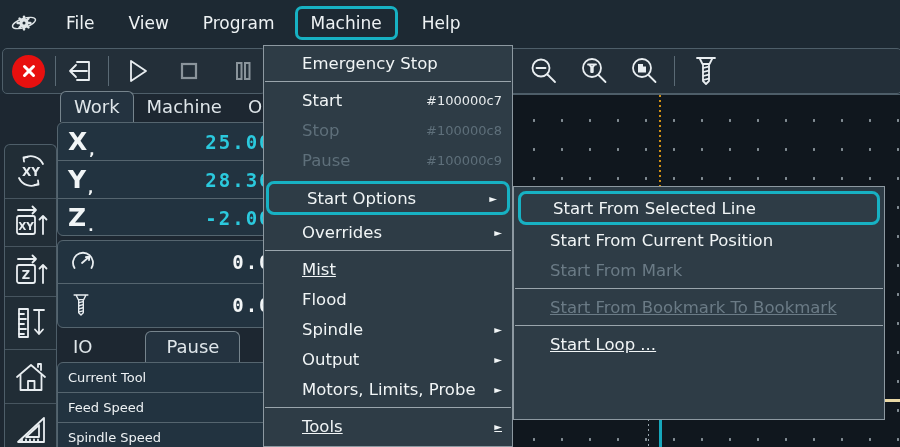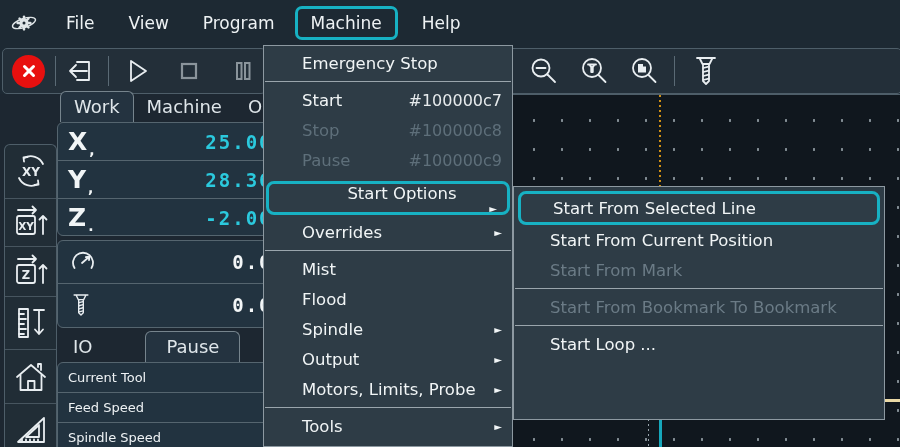--- a/index.html
+++ b/index.html
@@ -68,29 +68,29 @@
   .info-row:last-child{border-bottom:none;}
   .info-label{font-size:13px;color:#eef2f4;}
   .info-value{margin-left:auto;font-weight:700;font-size:16px;color:#f3f6f7;}
 
   
   .menu{position:absolute;background:#2e3c46;border:1px solid #8d99a1;box-sizing:border-box;}
   .machine-menu{left:263px;top:45px;width:250px;height:402px;padding-top:2px;}
   .submenu{left:513px;top:186px;width:372px;height:234px;padding-top:2px;}
   .mi{height:30px;display:flex;align-items:center;padding:0 10px 0 38px;font-size:16.5px;color:#f1f5f6;}
   .submenu .mi{padding-left:36px;}
-  .mi .sc{margin-left:auto;font-size:16px;color:#e7ebed;}
+  .mi .sc{margin-left:auto;font-size:13px;color:#e7ebed;}
   .mi.disabled,.mi.disabled .sc{color:#5e6f7a;}
   .submenu .mi.disabled{color:#6b7b86;}
   .mi .arr{margin-left:auto;font-size:10px;color:#f1f5f6;}
   .mi.hl{border:3px solid #17b1c3;border-radius:8px;height:34px;box-sizing:border-box;margin:0 2px;}
-  .machine-menu .mi.hl{margin-top:6px;flex-direction:column;}
+  .machine-menu .mi.hl{margin-top:6px;}
   .submenu .mi.hl{margin:2px 4px 0 4px;padding-left:32px;}
   .msep{height:1px;background:#9aa5ac;margin:3px 1px;}
-  .mi.mt2{margin-top:2px;} .mi.mt3{margin-top:3px;}
+  .mi.mt2{margin-top:2px;} .mi.mt3{margin-top:3px;text-decoration:underline;}
 </style>
 </head>
 <body>
 
 <div id="root">
 
   <div class="menubar">
     <svg class="logo" width="28" height="24" viewBox="0 0 28 24">
       <ellipse cx="14" cy="12" rx="12" ry="4.5" transform="rotate(-18 14 12)" fill="none" stroke="#dfe5e8" stroke-width="1.4"></ellipse>
       <circle cx="14" cy="12" r="4.6" fill="#dfe5e8"></circle>

